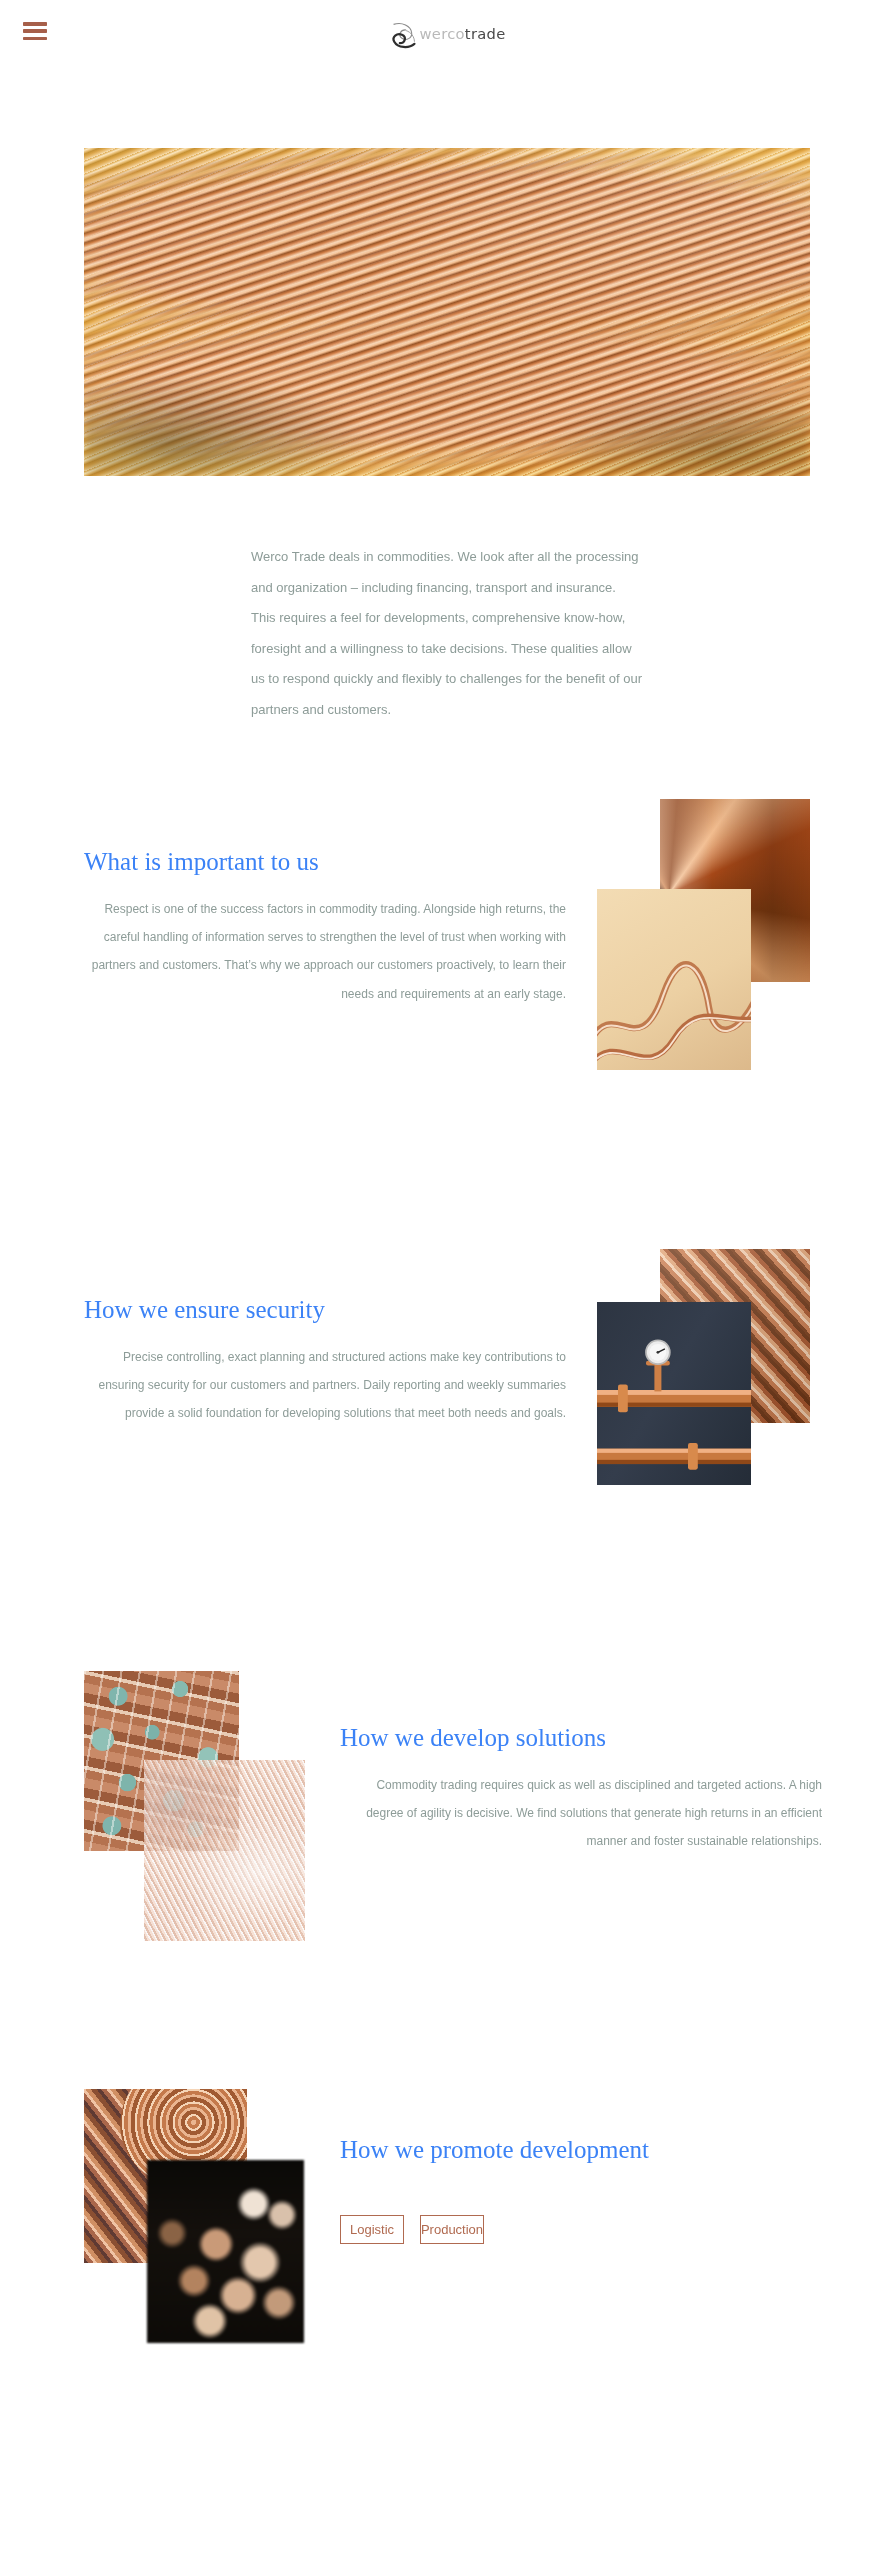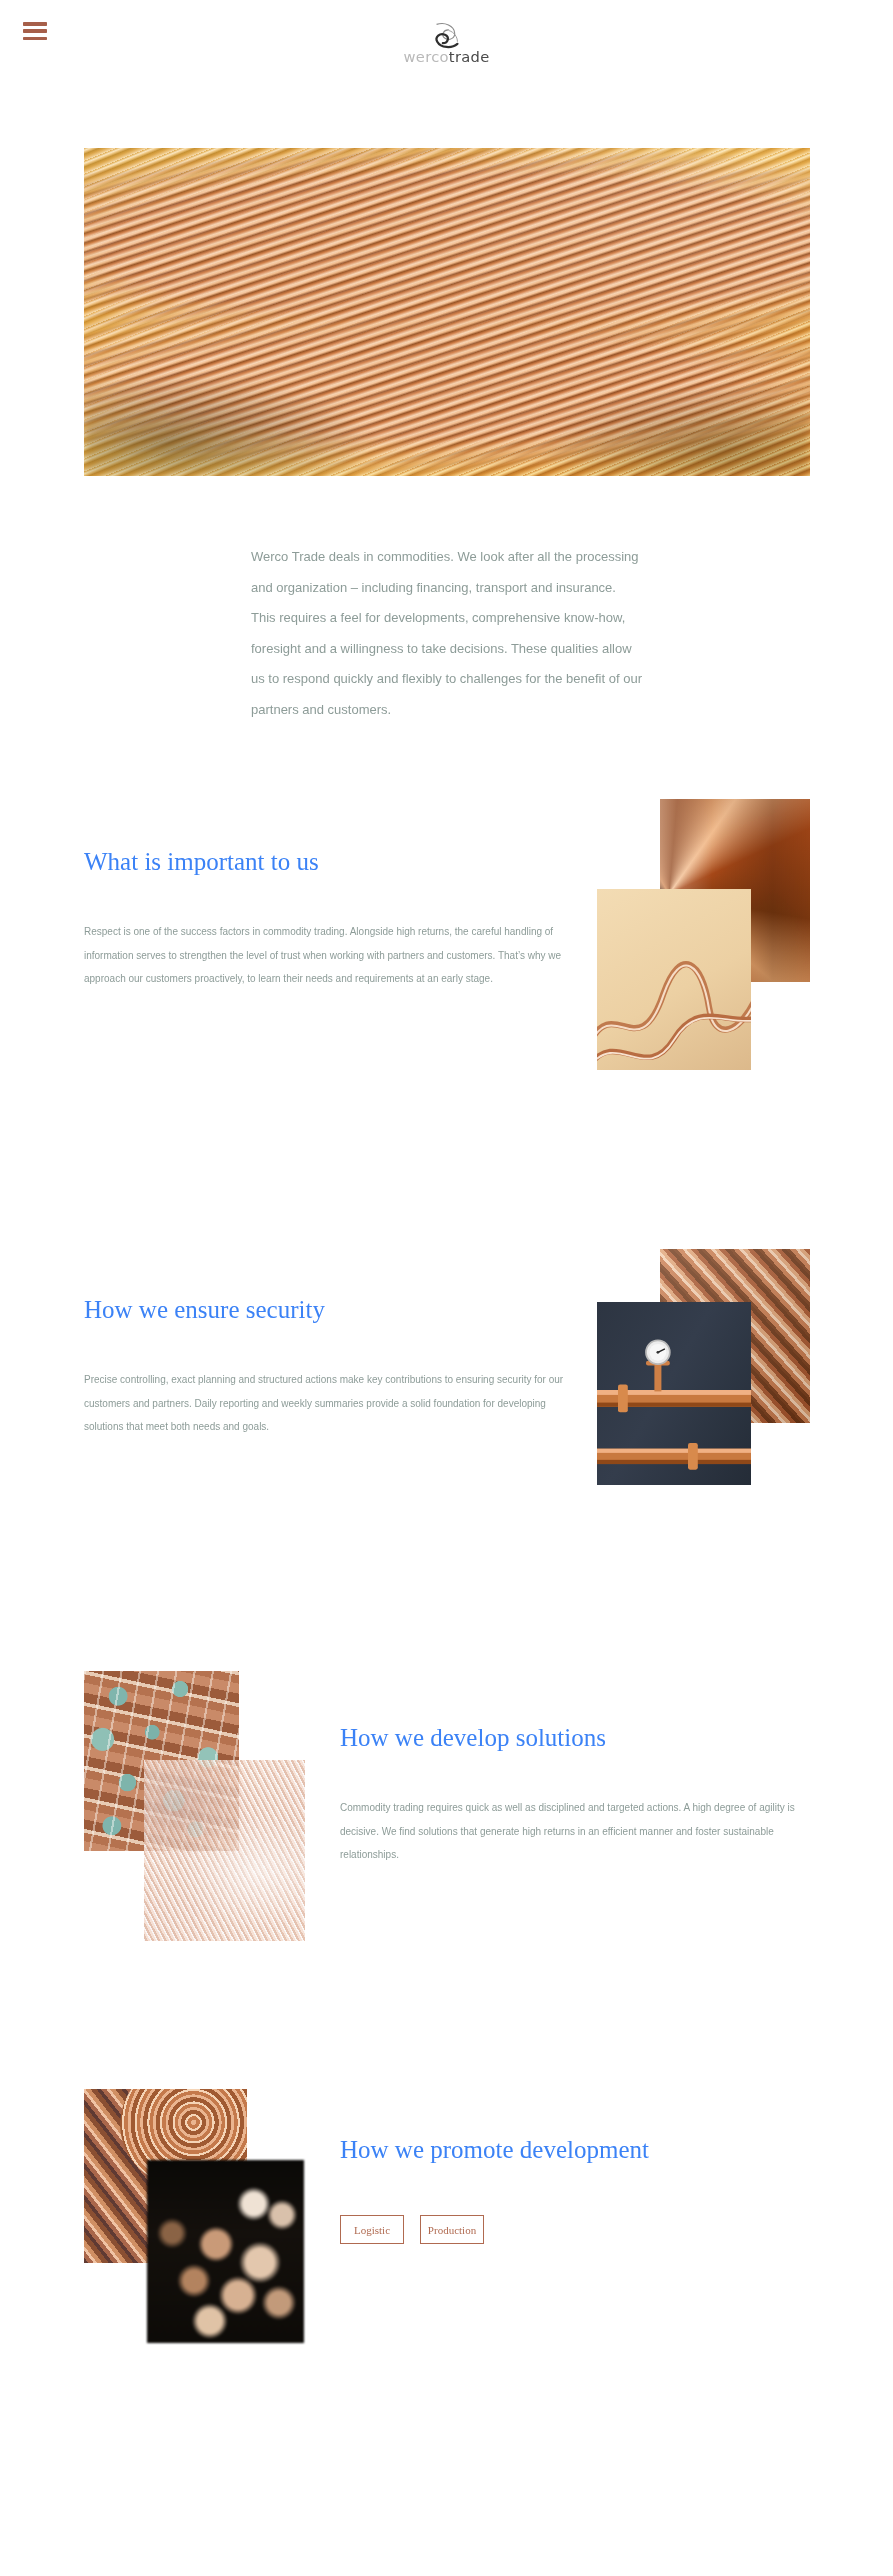--- a/index.html
+++ b/index.html
@@ -16,21 +16,21 @@
   .header { position:relative; height:98px; }
   .burger {
     position:absolute; left:23px; top:22px;
     width:24.4px; height:18px;
     display:flex; flex-direction:column; justify-content:space-between;
     cursor:pointer;
   }
   .burger span { display:block; height:3.5px; width:100%; background:#a65f4a; border-radius:0.7px; }
   .logo-wrap {
     position:absolute; left:50%; top:19.5px; transform:translateX(-50%);
-    display:flex; flex-direction:column; align-items:center; cursor:pointer;
+    display:flex; flex-direction:row; align-items:center; cursor:pointer;
   }
   .logo-mark { width:32px; height:31px; display:block; }
   .logo-text {
     font-family:"DejaVu Sans", sans-serif;
     font-size:14.7px; letter-spacing:0.3px; line-height:1;
     margin-top:-0.7px; white-space:nowrap;
   }
   .logo-text .l1 { color:#b9b9b9; }
   .logo-text .l2 { color:#4a4a4a; }
 
@@ -86,33 +86,33 @@
   .section { position:relative; width:893px; height:419px; }
   .sec-body { position:absolute; width:496px; }
   .sec-body.left  { left:84px; }
   .sec-body.right { left:340px; }
   .sec-title {
     font-family:"Liberation Serif", serif;
     font-size:25px; font-weight:400; color:#3b82f6; line-height:1.15;
     white-space:nowrap;
   }
   .sec-text {
-    margin-top:43px; width:482px;
-    font-size:10px; line-height:2.35; color:#8d9c98;
+    margin-top:18px; width:482px;
+    font-size:12px; line-height:2.35; color:#8d9c98;text-align:right;
   }
   .sec-body.left .sec-text  { width:482px; }
   .sec-body.right .sec-text { width:482px; }
 
   .btn-row { margin-top:50px; display:flex; gap:16px; }
   .btn {
     width:64px; height:29px;
     border:1px solid #b06a50; background:transparent;
-    color:#b06a50; font-size:11px;
+    color:#b06a50; font-size:13px;
     display:flex; align-items:center; justify-content:center;
-    cursor:pointer; font-family:Liberation Serif, serif;
+    cursor:pointer; font-family:Liberation Sans, sans-serif;
   }
 
   
   .ph { position:absolute; overflow:hidden; background:#d9b49b; }
 
   
   .img-radial {
     background:
       conic-gradient(from 180deg at 6% 52%,
         #f3c9a4 0deg, #b2561f 18deg, #7e3a13 32deg, #e7a772 50deg,

